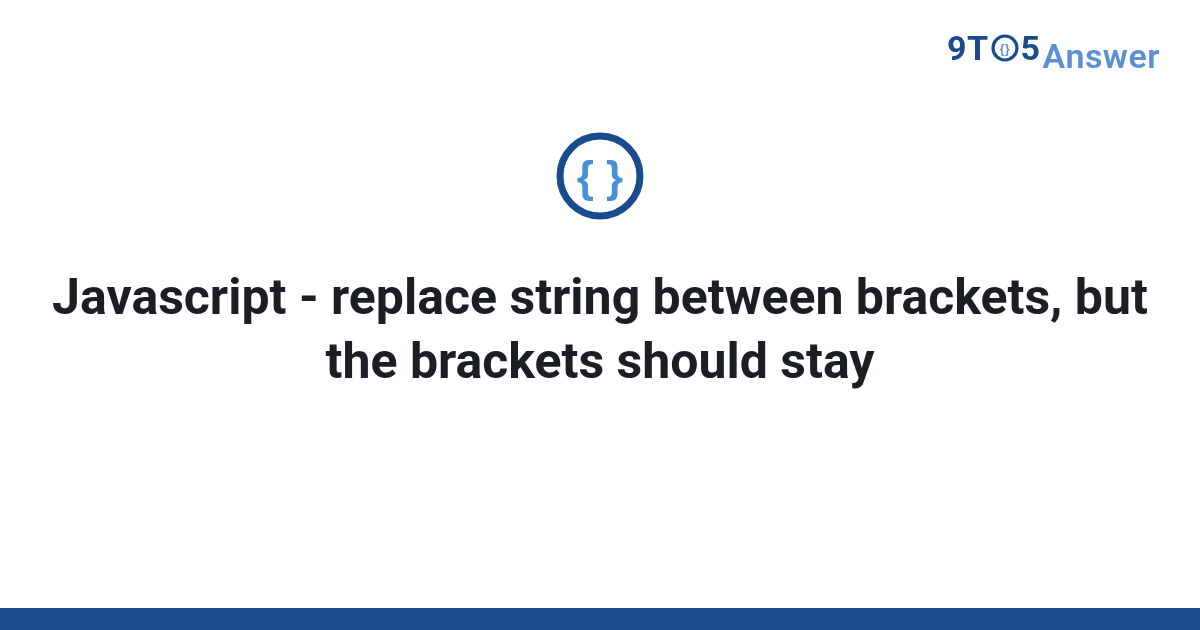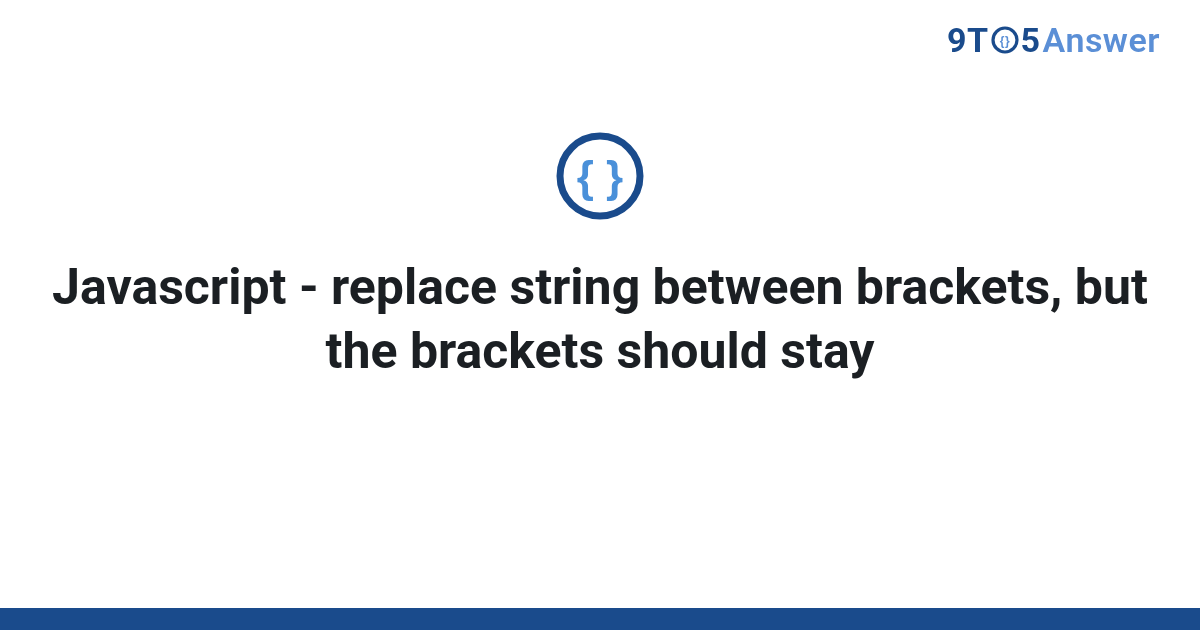--- a/index.html
+++ b/index.html
@@ -22,32 +22,32 @@
   .logo .nine { color: #1a4b8c; font-weight: 700; }
   .logo .t    { color: #1a4b8c; font-weight: 700; }
   .logo .o-wrap {
     display: inline-flex;
     align-items: center;
     justify-content: center;
     vertical-align: middle;
     margin: 0 1px;
   }
   .logo .five { color: #1a4b8c; font-weight: 700; }
-  .logo .answer { color: #5b8fd6; font-weight: 600; margin-left: 2px; }
+  .logo .answer { color: #5b8fd6; font-weight: 600; margin-left: 2px; margin-top: 16px; }
 
   .center-icon {
     position: absolute;
     top: 130px;
     left: 50%;
     transform: translateX(-50%);
   }
 
   .title {
     position: absolute;
-    top: 255px;
+    top: 265px;
     left: 0;
     width: 100%;
     text-align: center;
     font-size: 50px;
     font-weight: 700;
     line-height: 1.28;
     color: #1b1f23;
     padding: 0 24px;
   }
 

